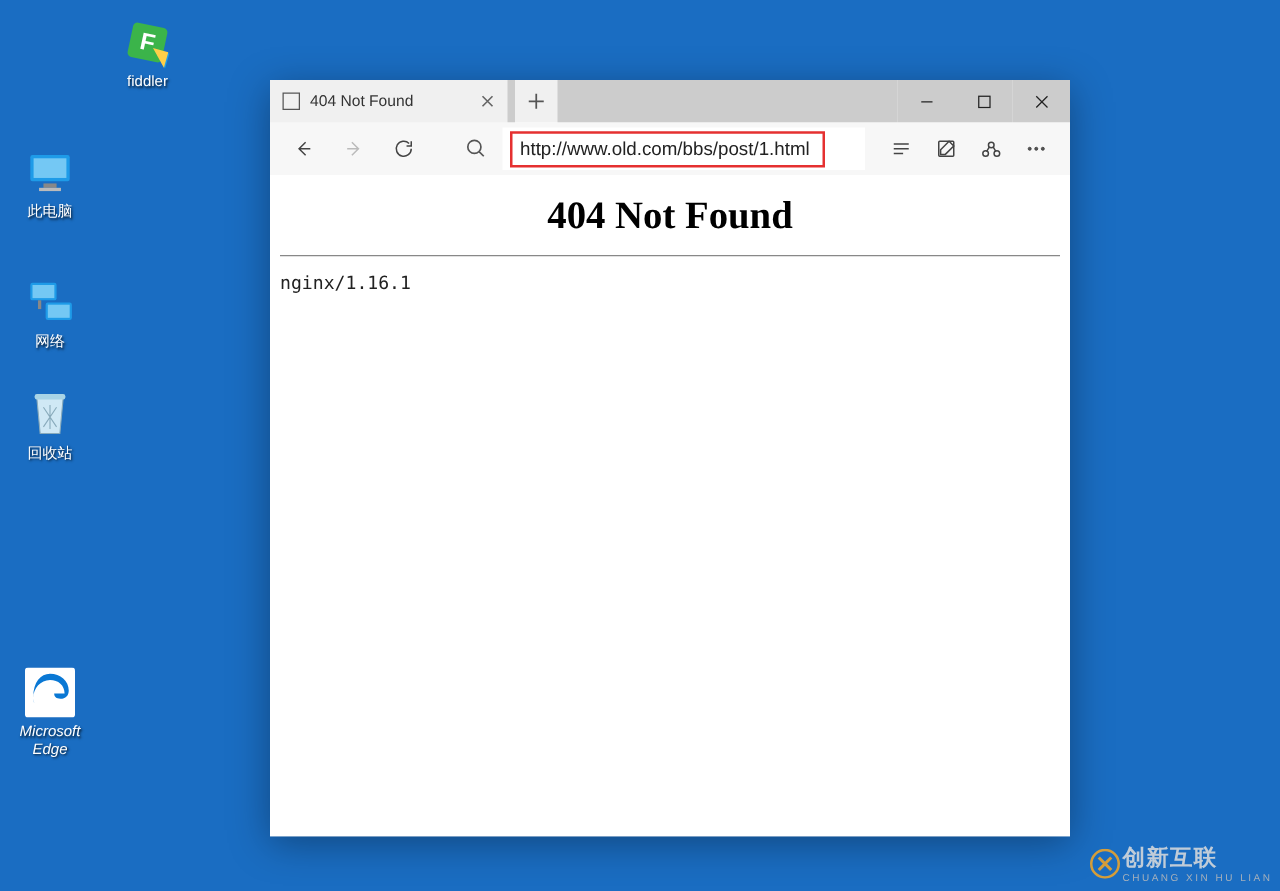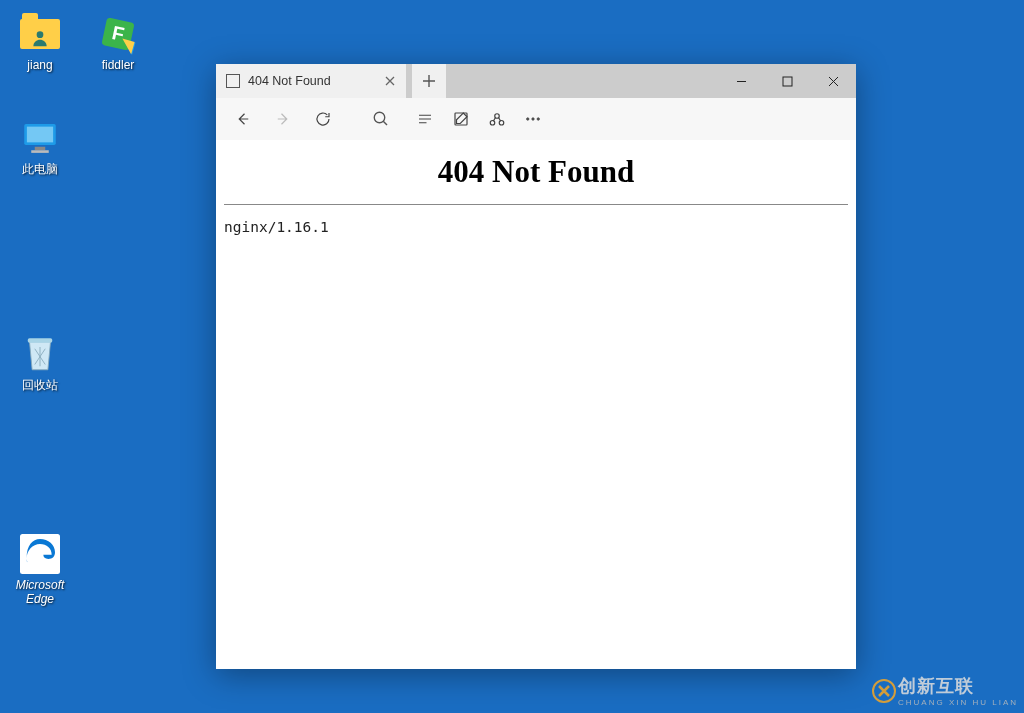--- a/index.html
+++ b/index.html
@@ -46,45 +46,47 @@
   .wm-logo { width:24px; height:24px; }
 
   
   svg { display:block; }
 </style>
 </head>
 <body>
 
 <div class="desktop">
 
-  <div class="dicon" style="left:2px; top:12px;">
-    <div class="img">
-      <div class="folder-shape"></div>
-      <svg style="position:absolute; margin-top:8px;" width="20" height="20" viewBox="0 0 24 24">
-          <circle cx="12" cy="8" r="4" fill="#2a7a6f"></circle>
-          <path d="M4 22c0-5 4-8 8-8s8 3 8 8" fill="#2a7a6f"></path>
-        </svg>
-    </div>
-    <div class="lbl">jiang</div>
-  </div>
 
   <div class="dicon" style="left:2px; top:116px;">
     <div class="img">
       <svg width="42" height="42" viewBox="0 0 48 48">
           <rect x="6" y="8" width="36" height="24" rx="2" fill="#1e9be8"></rect>
           <rect x="9" y="11" width="30" height="18" fill="#74c8f4"></rect>
           <rect x="18" y="34" width="12" height="4" fill="#888"></rect>
           <rect x="14" y="38" width="20" height="3" fill="#bbb"></rect>
         </svg>
     </div>
     <div class="lbl">此电脑</div>
   </div>
 
-
-  <div class="dicon" style="left:2px; top:332px;">
+  <div class="dicon" style="left:2px; top:220px;">
+    <div class="img">
+      <svg width="42" height="42" viewBox="0 0 48 48">
+          <rect x="6" y="6" width="24" height="16" rx="2" fill="#1e9be8"></rect>
+          <rect x="8" y="8" width="20" height="12" fill="#74c8f4"></rect>
+          <rect x="20" y="24" width="24" height="16" rx="2" fill="#1e9be8"></rect>
+          <rect x="22" y="26" width="20" height="12" fill="#74c8f4"></rect>
+          <rect x="13" y="22" width="3" height="8" fill="#888"></rect>
+        </svg>
+    </div>
+    <div class="lbl">网络</div>
+  </div>
+
+  <div class="dicon" style="left:2px; top:309px;">
     <div class="img">
       <svg width="38" height="42" viewBox="0 0 40 48">
           <path d="M8 10h24l-3 32H11z" fill="#cfe8f5" stroke="#8ab" stroke-width="1"></path>
           <rect x="6" y="6" width="28" height="5" rx="2" fill="#a8d4e6"></rect>
           <path d="M14 18l12 18M26 18l-12 18M20 16v22" stroke="#8ab" stroke-width="1"></path>
         </svg>
     </div>
     <div class="lbl">回收站</div>
   </div>
 
@@ -165,20 +167,23 @@
       <svg viewBox="0 0 24 24" fill="none" stroke-width="1.6">
           <path d="M20 12a8 8 0 1 1-2.3-5.6M20 4v5h-5"></path>
         </svg>
     </div>
     <div style="width:14px"></div>
     <div class="searchicon">
       <svg width="18" height="18" viewBox="0 0 24 24" fill="none" stroke="#555" stroke-width="1.8">
           <circle cx="10" cy="10" r="7"></circle>
           <path d="M20 20l-5-5"></path>
         </svg>
+    </div>
+    <div class="urlwrap">
+      <span class="urlbox">http://www.old.com/bbs/post/1.html</span>
     </div>
     <div class="rightbtns">
       <div class="tbtn">
         <svg viewBox="0 0 24 24" fill="none" stroke-width="1.6">
             <path d="M4 7h16M4 12h16M4 17h10"></path>
           </svg>
       </div>
       <div class="tbtn">
         <svg viewBox="0 0 24 24" fill="none" stroke-width="1.6">
             <rect x="4" y="4" width="16" height="16" rx="1"></rect>

